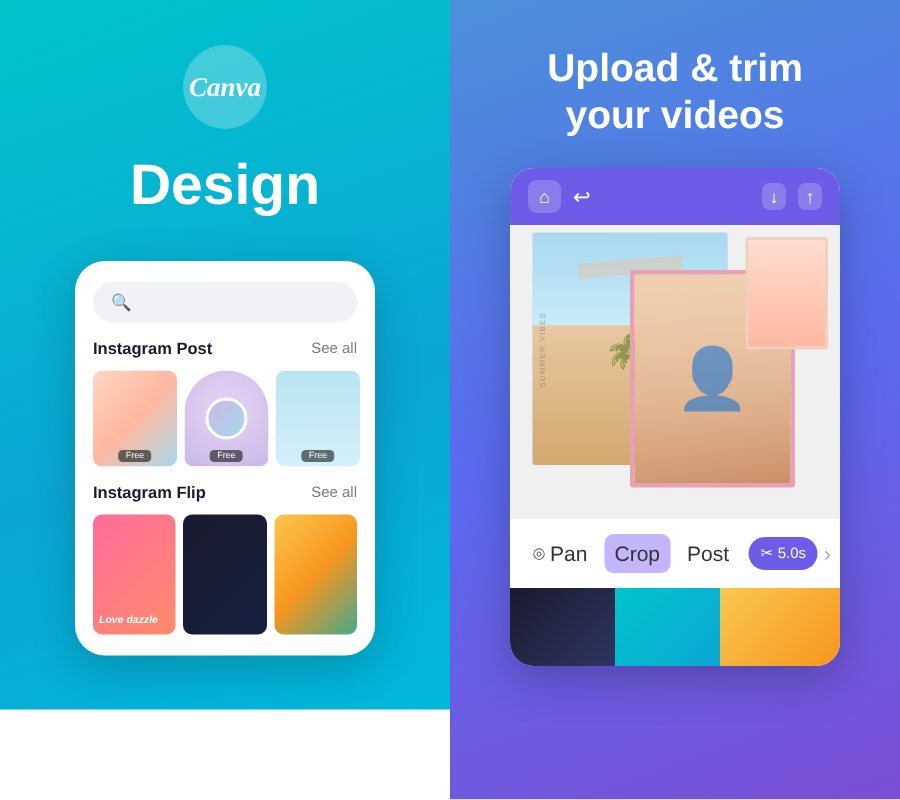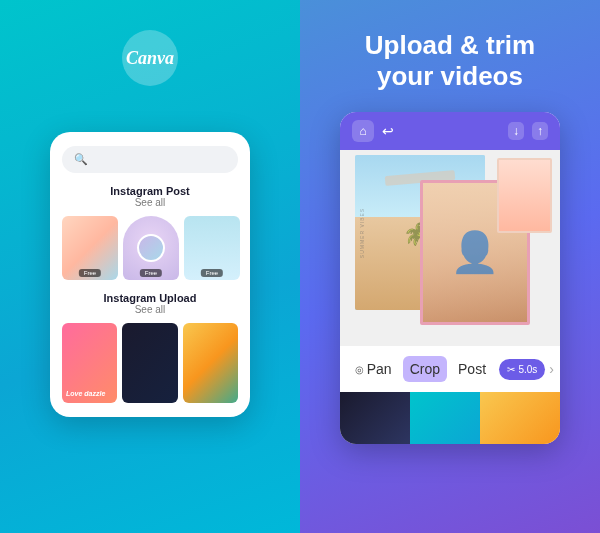--- a/index.html
+++ b/index.html
@@ -7,21 +7,21 @@
       width: 600px;
       height: 533px;
       font-family: -apple-system, BlinkMacSystemFont, 'Segoe UI', sans-serif;
       overflow: hidden;
       display: flex;
     }
 
     
     .left-panel {
       width: 300px;
-      height: 533px;
+      height: 473px;
       background: linear-gradient(160deg, #00c4cc 0%, #0ba6d4 60%, #00b8d9 100%);
       display: flex;
       flex-direction: column;
       align-items: center;
       padding: 30px 4px 20px;
       position: relative;
     }
 
     .canva-logo {
       width: 56px;
@@ -71,23 +71,23 @@
       color: #aaa;
       font-size: 11px;
     }
     .search-bar span {
       color: #aaa;
       font-size: 10px;
     }
 
     .section-header {
       display: flex;
+      justify-content: space-between;
       align-items: center;
       margin-bottom: 8px;
-      flex-direction: column;
     }
     .section-header .section-title {
       font-size: 11px;
       font-weight: 700;
       color: #1a1a2e;
     }
     .section-header .see-all {
       font-size: 10px;
       color: #7b7b7b;
     }
@@ -337,20 +337,21 @@
   </style>
 </head>
 <body>
 
 <div class="left-panel">
   <div class="canva-logo">
     <span>Canva</span>
   </div>
 
   <div class="tagline">
+    <div>Design</div>
   </div>
 
   <div class="phone-mockup">
 
     <div class="search-bar">
       <span class="search-icon-small">🔍</span>
     </div>
 
     <div class="section-header">
       <span class="section-title">Instagram Post</span>
@@ -367,21 +368,21 @@
         </div>
         <div class="free-badge">Free</div>
       </div>
       <div class="template-card">
         <div class="card-bg tc3"></div>
         <div class="free-badge">Free</div>
       </div>
     </div>
 
     <div class="section-header">
-      <span class="section-title">Instagram Upload</span>
+      <span class="section-title">Instagram Flip</span>
       <span class="see-all">See all</span>
     </div>
     <div class="story-grid">
       <div class="story-card ts1">
         <div style="position:absolute;bottom:6px;left:4px;color:white;font-size:7px;font-weight:700;font-style:italic;">Love dazzle</div>
       </div>
       <div class="story-card ts2"></div>
       <div class="story-card ts3"></div>
     </div>
   </div>

